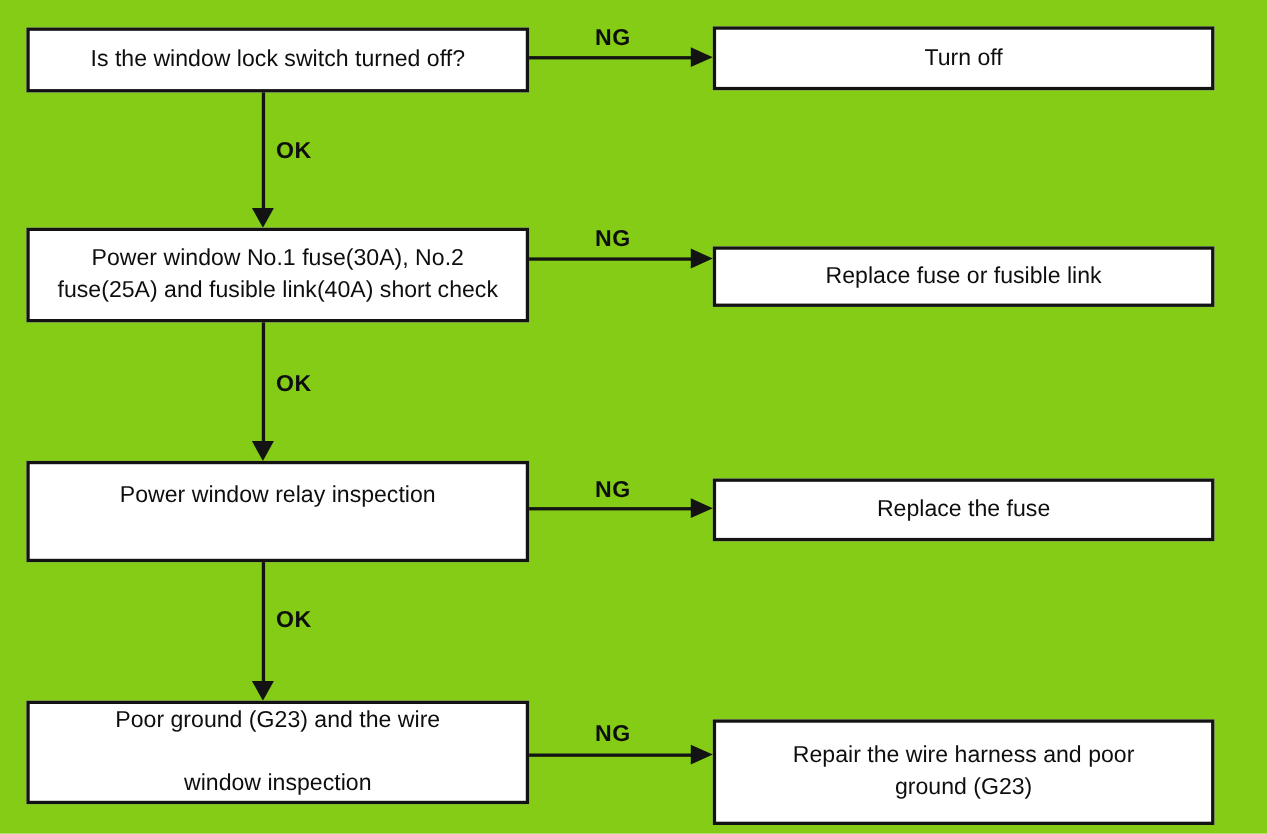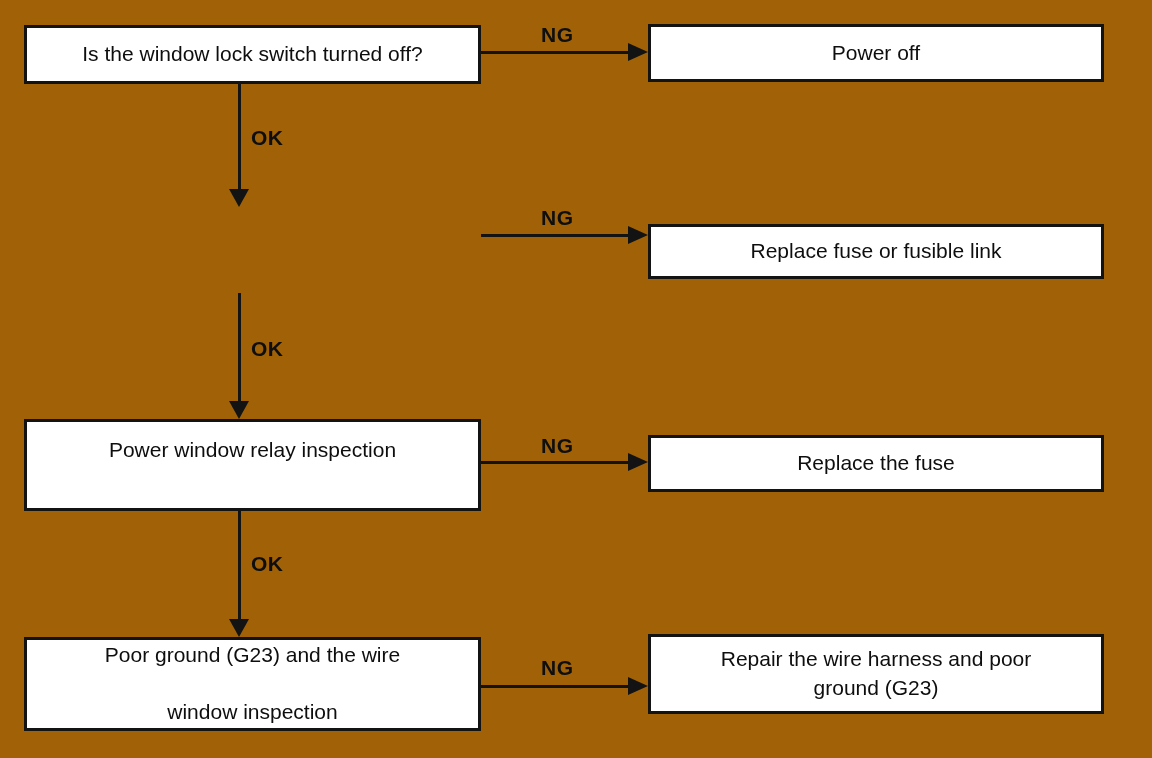--- a/index.html
+++ b/index.html
@@ -1,19 +1,19 @@
 <!DOCTYPE html>
 <html><head>
 <meta charset="utf-8">
 <style>
   html,body{margin:0;padding:0;background:#ffffff;}
   .page{
     position:relative;
     width:1152px;height:758px;
-    background:#a16207;
+    background:#84cc16;
     font-family:"Liberation Sans", sans-serif;
     overflow:hidden;
   }
   .box{
     position:absolute;
     box-sizing:border-box;
     background:#ffffff;
     border:3px solid #131313;
     display:flex;
     flex-direction:column;
@@ -28,21 +28,21 @@
   }
   .box.left{left:24px;width:457px;}
   .box.right{left:648px;width:456px;}
   #L1{top:25px;height:59px;}
   #L2{top:207px;height:86px;}
   #L3{top:419px;height:92px;padding-bottom:30px;align-items:center;}
   #L4{top:637px;height:94px;gap:28px;}
   #R1{top:24px;height:58px;}
   #R2{top:224px;height:55px;}
   #R3{top:435px;height:57px;}
-  #R4{top:634px;height:80px;}
+  #R4{top:654px;height:96px;}
   .line-span{display:block;}
 
   .lbl{
     position:absolute;
     font-weight:700;
     font-size:21px;
     color:#0e0e0e;
     letter-spacing:.5px;
   }
   #OK1{left:251px;top:126px;}
@@ -85,29 +85,33 @@
 </style>
 </head>
 <body>
 
 <div class="page">
 
   <div class="box left" id="L1">
     <span class="line-span">Is the window lock switch turned off?</span>
   </div>
   <div class="box right" id="R1">
-    <span class="line-span">Power off</span>
+    <span class="line-span">Turn off</span>
   </div>
   <div class="hline" id="H1"></div>
   <div class="harrow" id="HA1"></div>
   <div class="lbl" id="NG1">NG</div>
   <div class="vline" id="V1"></div>
   <div class="varrow" id="VA1"></div>
   <div class="lbl" id="OK1">OK</div>
 
+  <div class="box left" id="L2">
+    <span class="line-span">Power window No.1 fuse(30A), No.2</span>
+    <span class="line-span">fuse(25A) and fusible link(40A) short check</span>
+  </div>
   <div class="box right" id="R2">
     <span class="line-span">Replace fuse or fusible link</span>
   </div>
   <div class="hline" id="H2"></div>
   <div class="harrow" id="HA2"></div>
   <div class="lbl" id="NG2">NG</div>
   <div class="vline" id="V2"></div>
   <div class="varrow" id="VA2"></div>
   <div class="lbl" id="OK2">OK</div>
 

